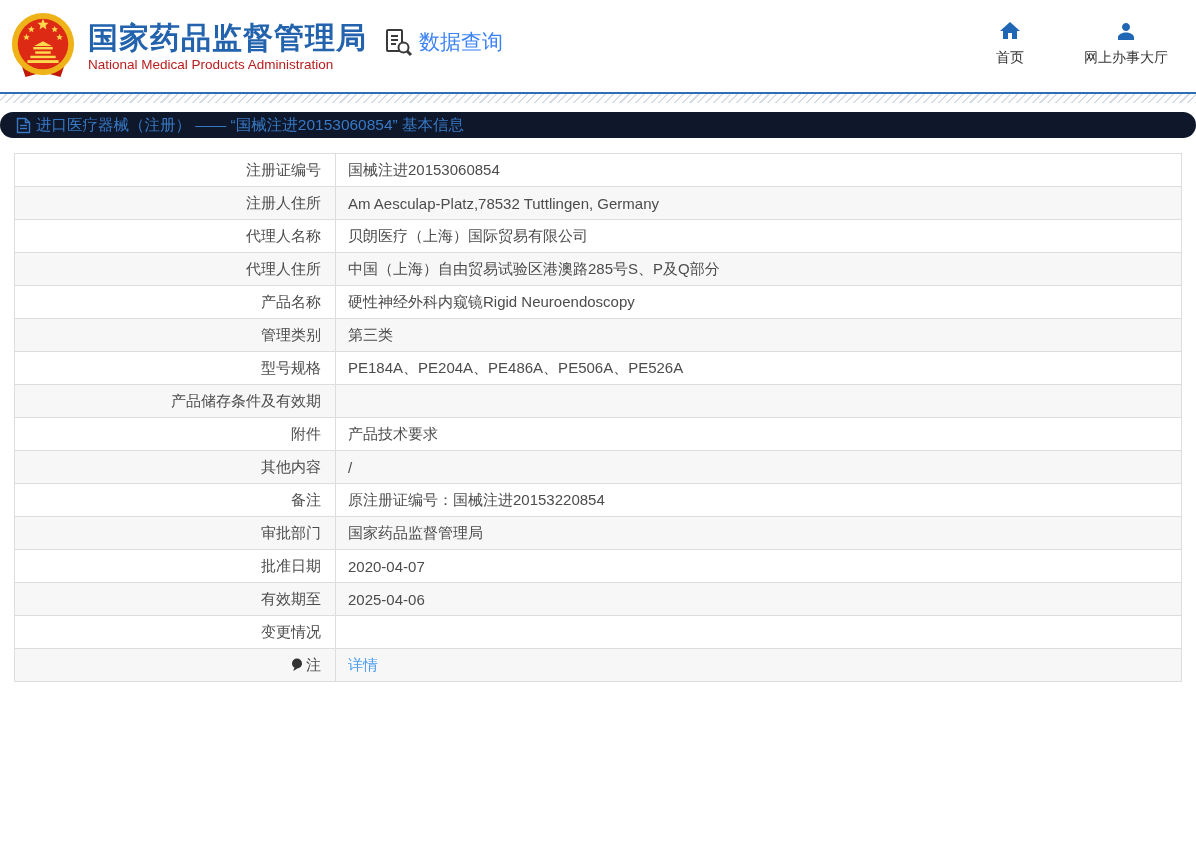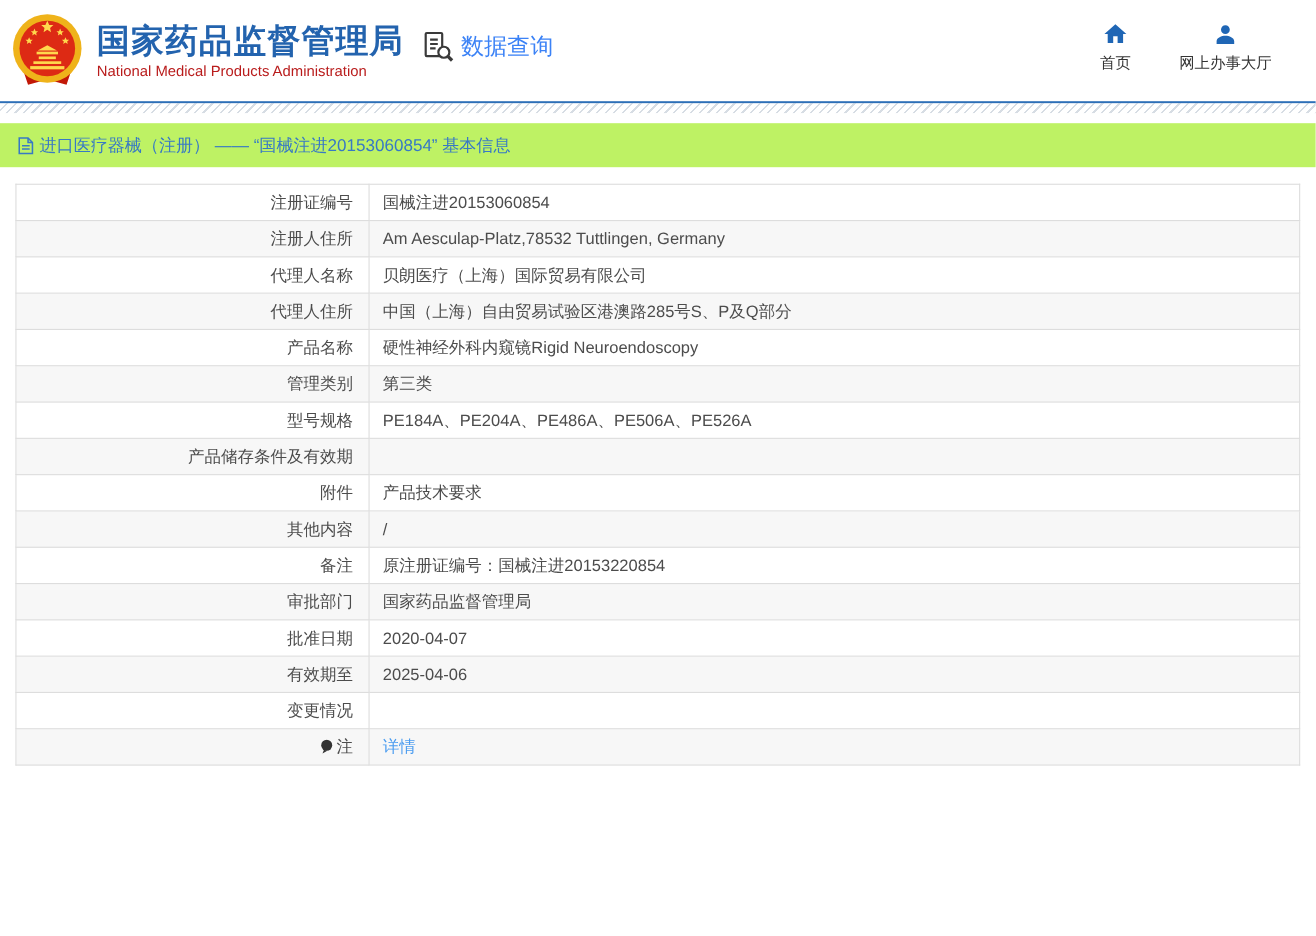--- a/index.html
+++ b/index.html
@@ -43,23 +43,23 @@
     cursor: pointer;
     text-decoration: none;
   }
   .data-query-label {
     font-size: 21px;
     color: #3b82f6;
     margin-left: 6px;
   }
   .top-nav {
     margin-left: auto;
-    margin-right: 40px;
-    display: flex;
-    gap: 44px;
+    margin-right: 28px;
+    display: flex;
+    gap: 60px;
   }
   .nav-item {
     display: flex;
     flex-direction: column;
     align-items: center;
     gap: 6px;
     cursor: pointer;
     text-decoration: none;
     margin-top: -6px;
   }
@@ -72,25 +72,26 @@
     background: repeating-linear-gradient(
       135deg,
       #ffffff 0px, #ffffff 4px,
       #d7dde4 4px, #d7dde4 5.5px
     );
   }
   .gap-white { height: 9px; background: #fff; }
 
   
   .breadcrumb-bar {
-    height: 40px;
-    background: #bef264;
+    height: 26px;
+    background: #0f172a;
     display: flex;
     align-items: center;
     padding-left: 16px;
+    border-radius: 18px;
   }
   .breadcrumb-text {
     font-size: 15.5px;
     color: #3779c5;
     margin-left: 5px;
   }
 
   
   .table-wrap { padding: 15px 14px 0 14px; }
   table.info {

